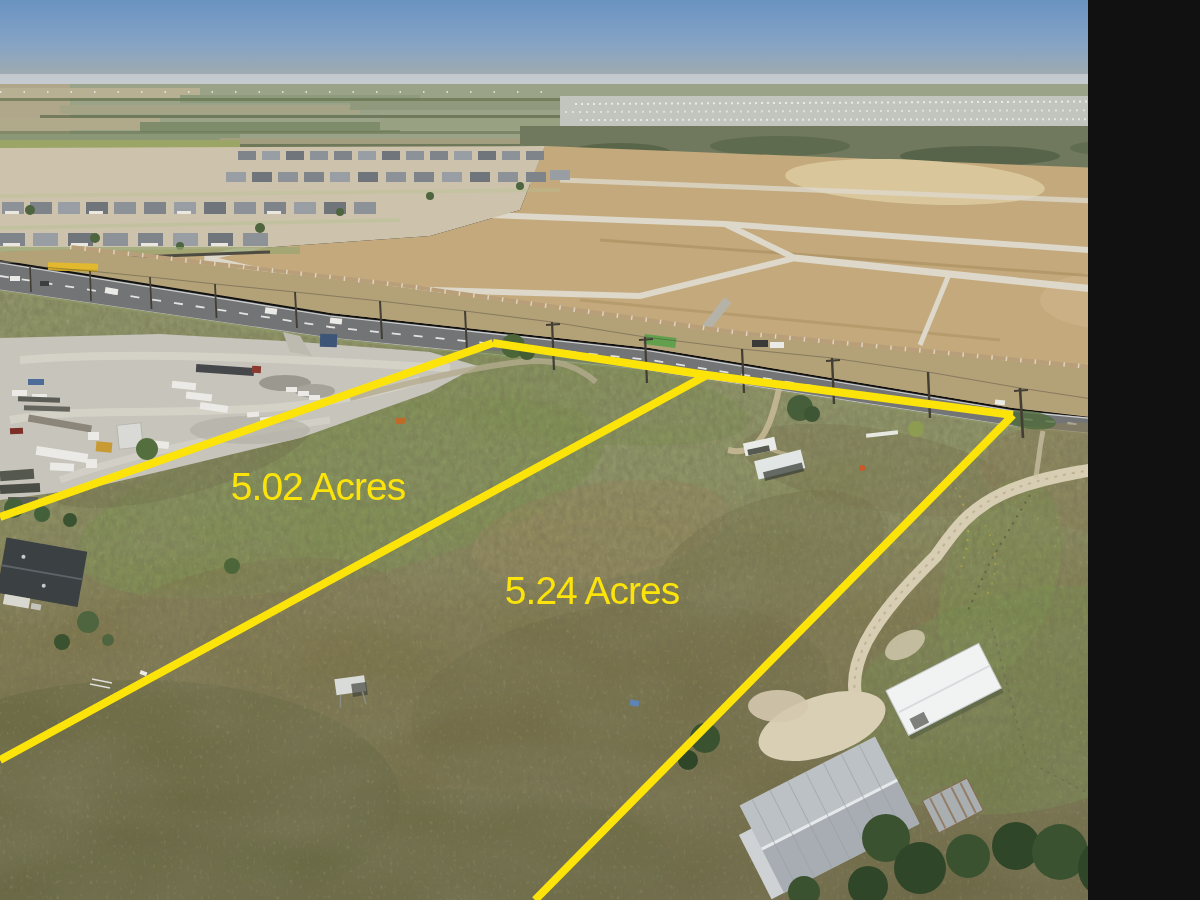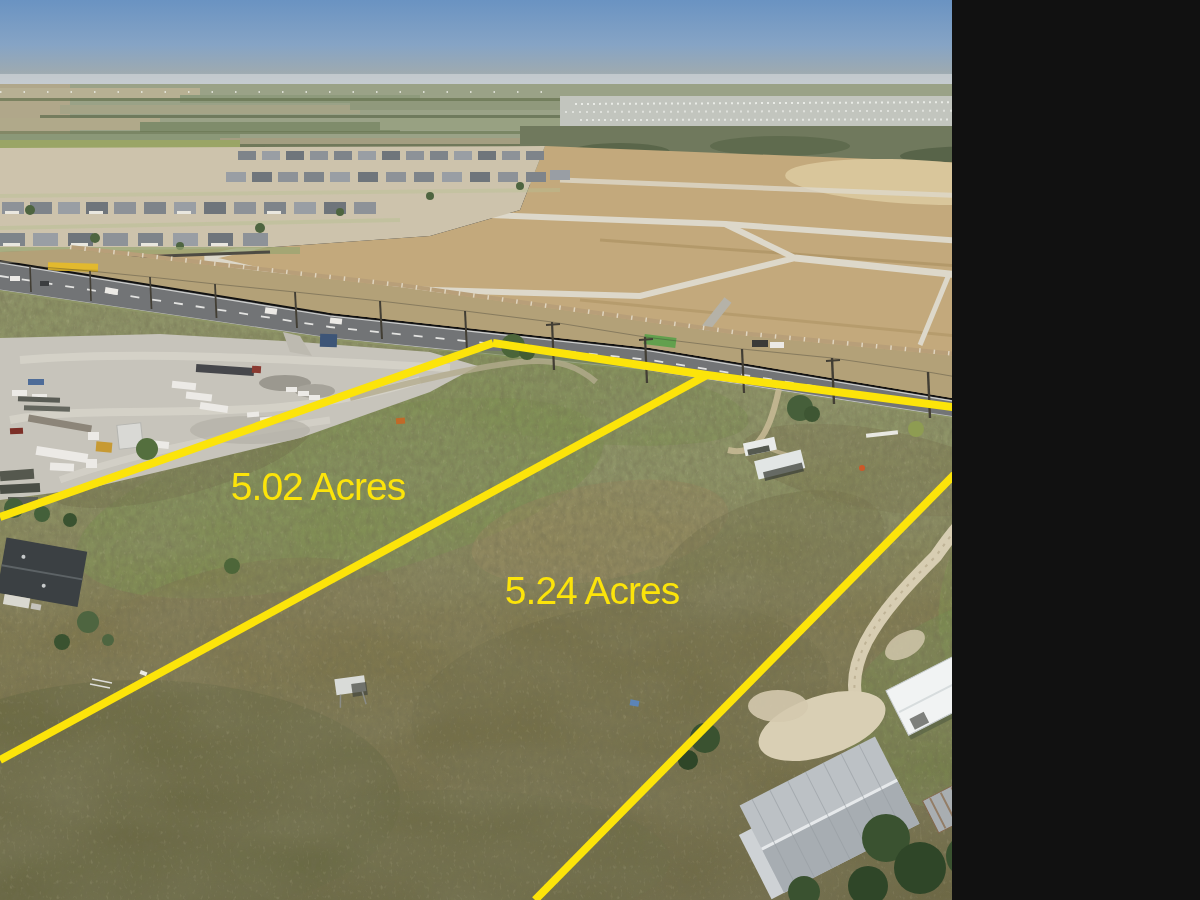--- a/index.html
+++ b/index.html
@@ -1,16 +1,16 @@
 <!DOCTYPE html>
 <html><head>
 <meta charset="utf-8">
 <style>
   html,body{margin:0;padding:0;background:#111}
-  .stage{position:relative;width:952px;height:900px;overflow:hidden;font-family:"Liberation Sans",sans-serif}
+  .stage{position:relative;width:1088px;height:900px;overflow:hidden;font-family:"Liberation Sans",sans-serif}
   svg{display:block}
   .parcel-label{font-family:"Liberation Sans",sans-serif;font-size:39px;font-weight:400;letter-spacing:-1px;text-anchor:middle}
   .ha{fill:#7e848a}.hb{fill:#999ea4}.hc{fill:#6f757b}.hd{fill:#8d9298}.hw{fill:#e9e7df}
   .t1{fill:#4e6540}.t2{fill:#3a5230}.t3{fill:#2f4628}.t4{fill:#44603a}
   .veh{fill:#eceae6}
   .street{stroke:#ddd8ca;fill:none}
 </style>
 </head>
 <body>
 

